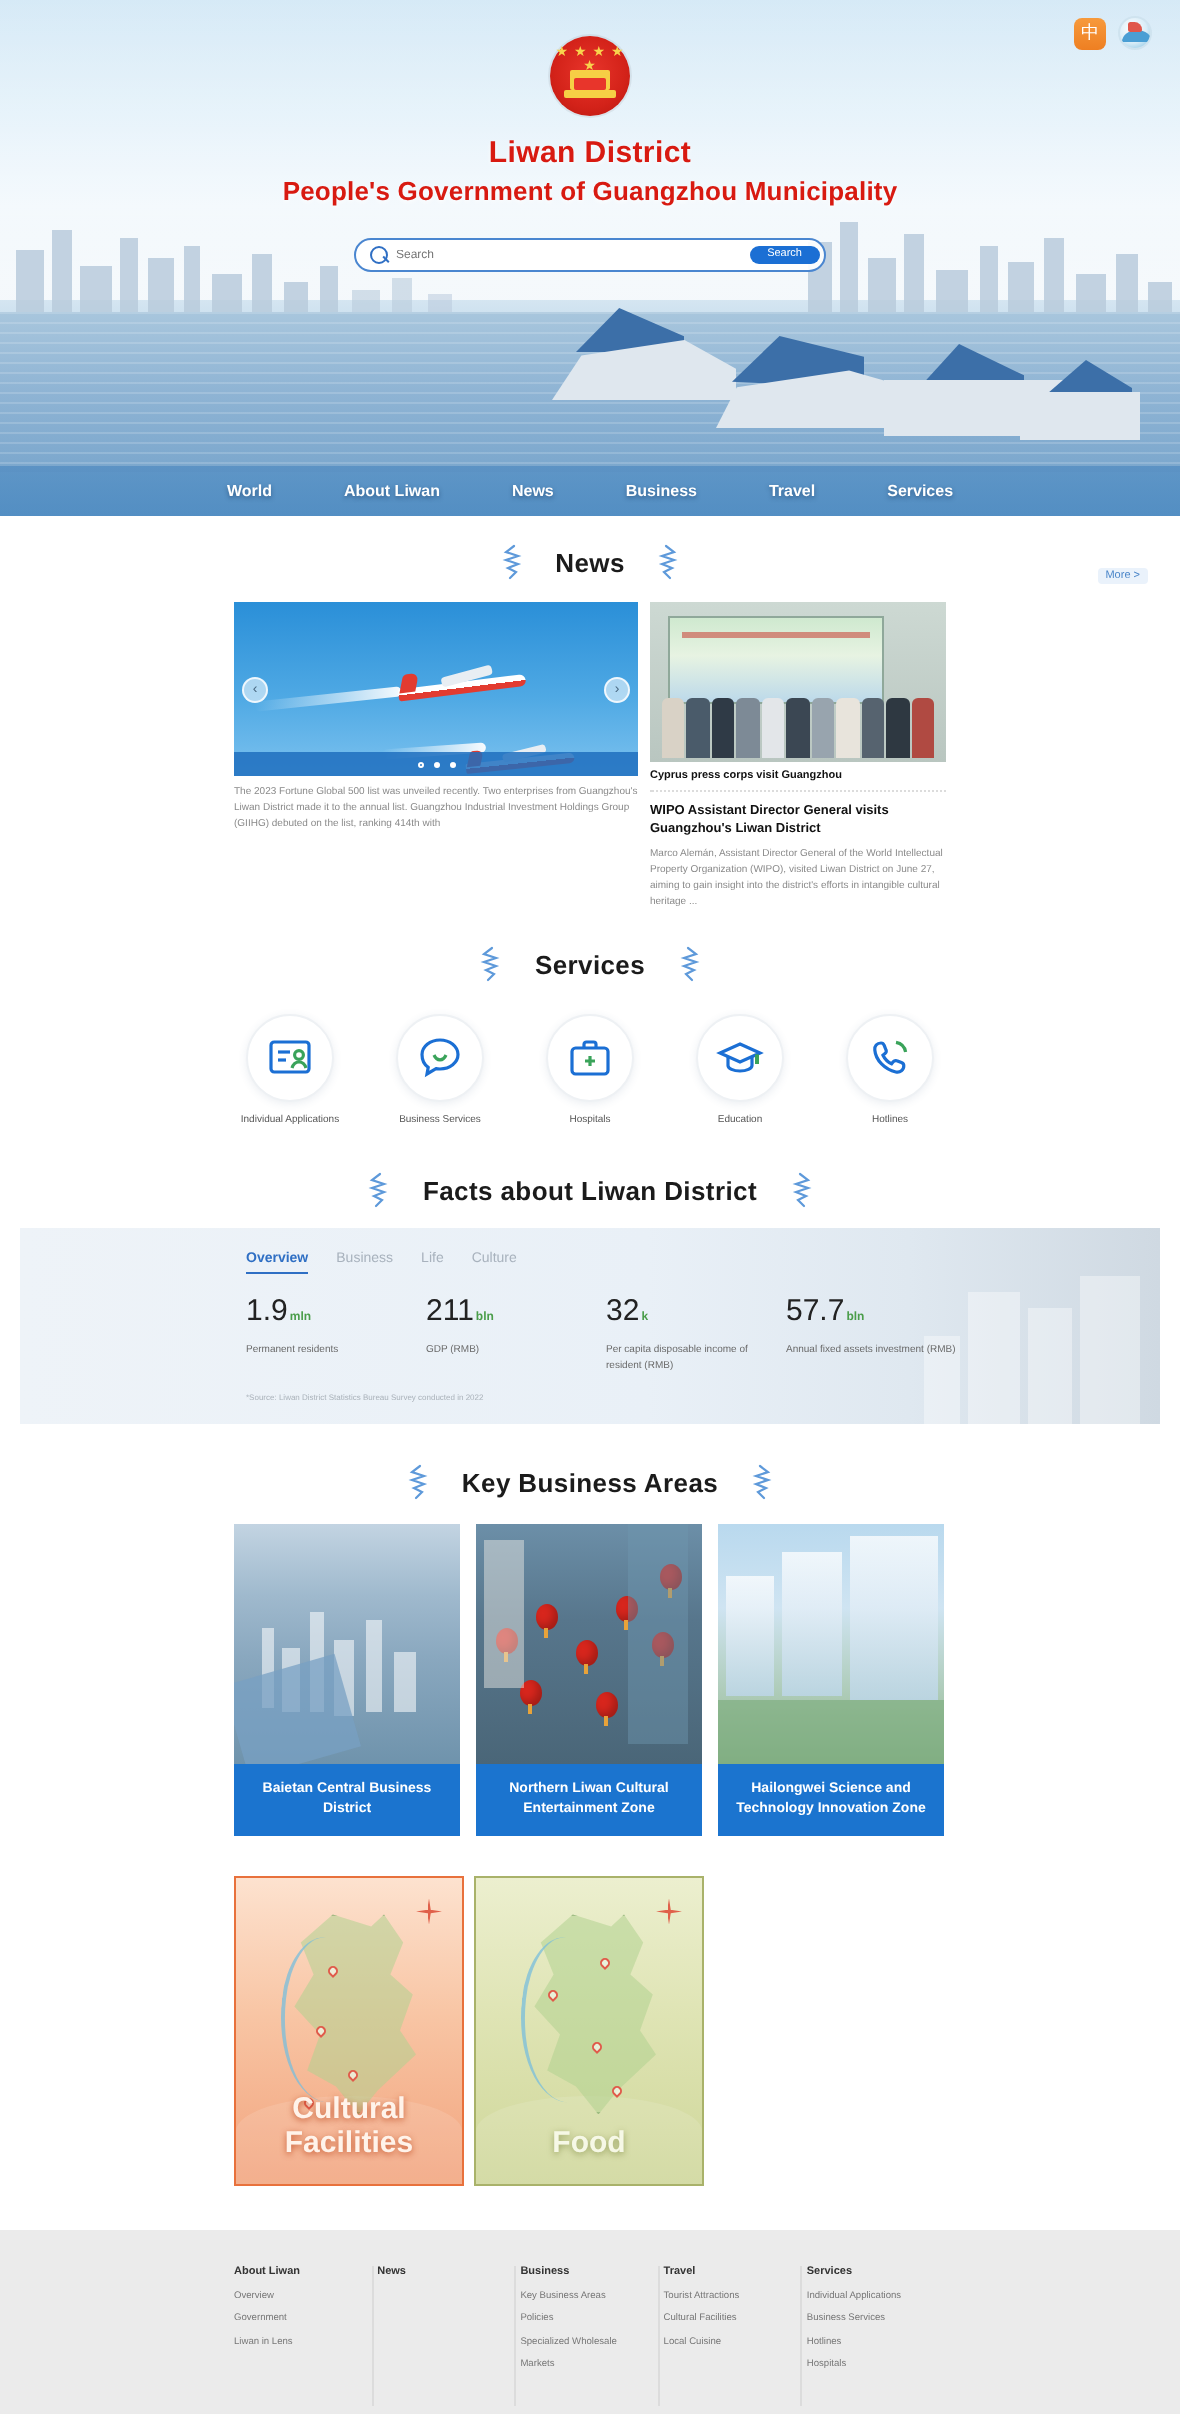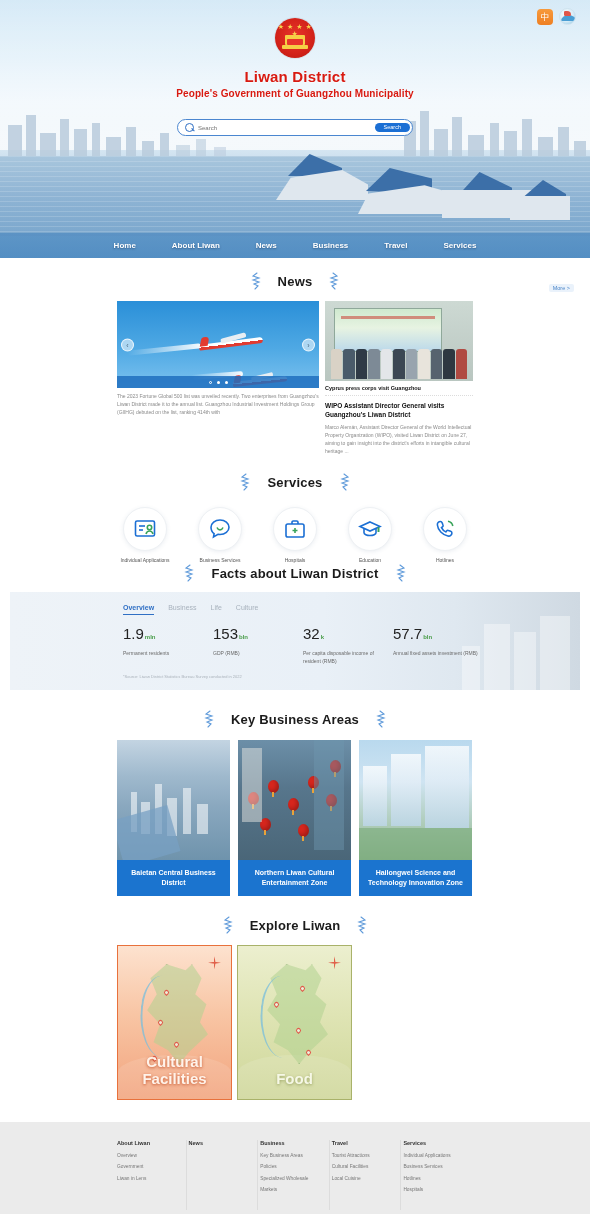--- a/index.html
+++ b/index.html
@@ -60,21 +60,21 @@
     position:absolute; left:50%; top:27px; transform:translateX(-50%);
     width:26px; height:4px; background:#f6cf45; border-radius:1px;
   }
 
   .title-cn, .title-en {
     position:absolute; left:0; width:590px; text-align:center;
     color:#d81a11; font-weight:bold; text-shadow:0 1px 2px rgba(255,255,255,.85);
     z-index:5;
   }
   .title-cn { top:68px; font-size:15px; letter-spacing:.2px; }
-  .title-en { top:88px; font-size:10px; letter-spacing:.1px; }
+  .title-en { top:88px; font-size:13px; letter-spacing:.1px; }
 
   .searchwrap {
     position:absolute; left:50%; top:119px; transform:translateX(-50%);
     width:236px; height:17px; z-index:6;
     background:rgba(255,255,255,.92);
     border:1px solid #4a86d0; border-radius:9px;
     display:flex; align-items:center; padding:0 2px 0 7px;
   }
   .searchwrap .mag { width:9px; height:9px; flex:0 0 9px; position:relative; }
   .searchwrap .mag::before{
@@ -212,21 +212,21 @@
   .svc-circle {
     width:44px; height:44px; margin:0 auto; border-radius:50%;
     background:#fff; border:1px solid #eef1f4;
     box-shadow:0 1px 4px rgba(60,90,130,.10);
     display:flex; align-items:center; justify-content:center;
   }
   .svc-circle svg { width:24px; height:24px; }
   .svc-label { font-size:5px; color:#555; margin-top:6px; line-height:1.4; }
 
   
-  .facts-sec { }
+  .facts-sec { margin-top:22px; }
   .facts-panel {
     margin-top:10px; width:570px; margin-left:10px; height:98px;
     background:linear-gradient(to right, #eef3f8 0%, #e9f0f7 55%, #dfe8f0 78%, #cfd9e2 100%);
     position:relative; overflow:hidden;
   }
   .facts-bg-bldg { position:absolute; bottom:0; background:rgba(255,255,255,.38); }
   .facts-inner { position:relative; padding:12px 0 0 113px; }
   .fact-tabs { display:flex; gap:14px; }
   .fact-tab { font-size:7px; color:#a8b2bd; cursor:pointer; padding-bottom:3px; }
   .fact-tab.active { color:#2f6fc4; font-weight:bold; border-bottom:1.5px solid #2f6fc4; }
@@ -365,21 +365,21 @@
   <div class="title-cn">Liwan District</div>
   <div class="title-en">People's Government of Guangzhou Municipality</div>
 
   <div class="searchwrap">
     <span class="mag"></span>
     <input class="search-input" value="" placeholder="Search" style="">
     <button class="search-btn">Search</button>
   </div>
 
   <div class="navbar">
-    <a>Home</a>
+    <a>World</a>
     <a>About Liwan</a>
     <a>News</a>
     <a>Business</a>
     <a>Travel</a>
     <a>Services</a>
   </div>
 </div>
 
 <div class="news-sec">
   <div class="sec-head">
@@ -547,21 +547,21 @@
         <span class="fact-tab">Life</span>
         <span class="fact-tab">Culture</span>
       </div>
 
       <div class="fact-grid">
         <div class="fact-col">
           <div class="fact-num"><span>1.9</span><span class="fact-unit">mln</span></div>
           <div class="fact-lbl">Permanent residents</div>
         </div>
         <div class="fact-col">
-          <div class="fact-num"><span>153</span><span class="fact-unit">bln</span></div>
+          <div class="fact-num"><span>211</span><span class="fact-unit">bln</span></div>
           <div class="fact-lbl">GDP (RMB)</div>
         </div>
         <div class="fact-col">
           <div class="fact-num"><span>32</span><span class="fact-unit">k</span></div>
           <div class="fact-lbl">Per capita disposable income of resident (RMB)</div>
         </div>
         <div class="fact-col">
           <div class="fact-num"><span>57.7</span><span class="fact-unit">bln</span></div>
           <div class="fact-lbl">Annual fixed assets investment (RMB)</div>
         </div>
@@ -622,33 +622,20 @@
         <div class="glassb" style="left:32px;top:14px;width:30px;height:72px"></div>
         <div class="glassb" style="left:66px;top:6px;width:44px;height:82px"></div>
         <div style="position:absolute;left:0;top:88px;width:113px;height:32px;background:rgba(120,170,120,.6)"></div>
       </div>
       <div class="kba-cap">Hailongwei Science and Technology Innovation Zone</div>
     </div>
   </div>
 </div>
 
 <div class="exp-sec">
-  <div class="sec-head">
-    <span class="orn">
-      <svg viewBox="0 0 14 18">
-          <path d="M7 1 L3 4 L9 6 L3 8 L9 10 L4 12 L8 14 L5 17" stroke="#4d8fd6" stroke-width="1.1" fill="none" stroke-linecap="round"></path>
-        </svg>
-    </span>
-    <h2>Explore Liwan</h2>
-    <span class="orn">
-      <svg viewBox="0 0 14 18">
-          <path d="M7 1 L11 4 L5 6 L11 8 L5 10 L10 12 L6 14 L9 17" stroke="#4d8fd6" stroke-width="1.1" fill="none" stroke-linecap="round"></path>
-        </svg>
-    </span>
-  </div>
 
   <div class="exp-row">
 
     <div class="exp-card exp-cult">
       <div class="hillwave"></div>
       <div class="map-blob"></div>
       <div class="river"></div>
       <div class="pin" style="left:46px;top:44px"></div>
       <div class="pin" style="left:40px;top:74px"></div>
       <div class="pin" style="left:56px;top:96px"></div>

